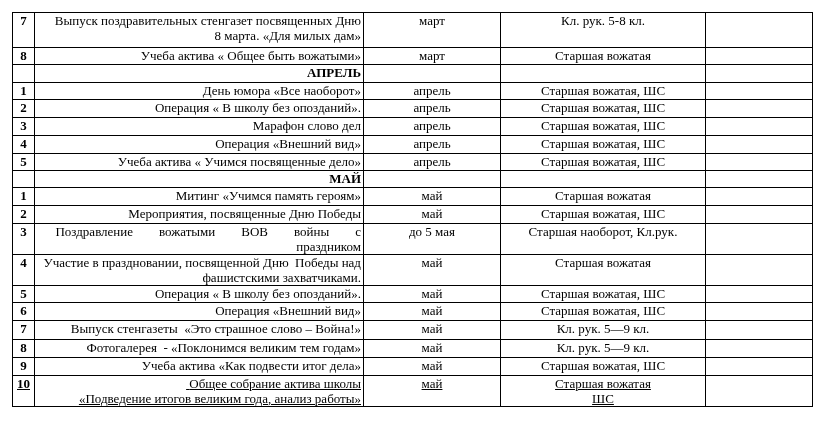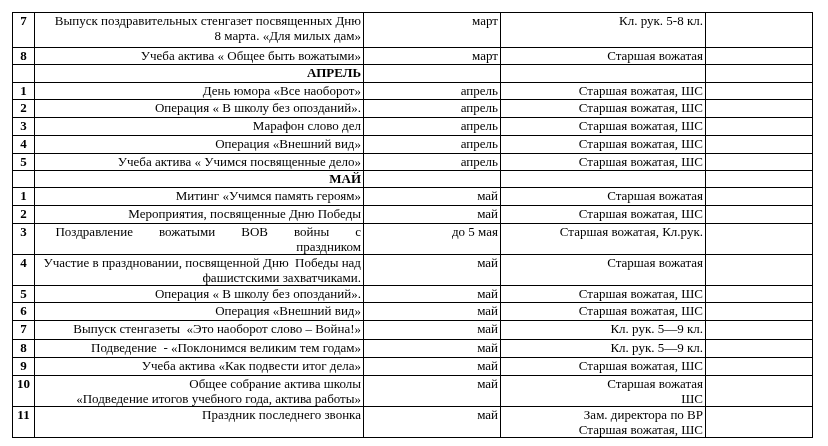--- a/index.html
+++ b/index.html
@@ -41,21 +41,21 @@
   }
   td.c-act {
     text-align: right;
     padding-left: 3px;
     padding-right: 2px;
   }
   td.c-act.section {
     font-weight: bold;
   }
   td.c-month, td.c-resp {
-    text-align: right;
+    text-align: center;
   }
 </style>
 </head>
 <body>
 
 <div class="page">
   <table class="plan">
     <colgroup>
       <col style="width:22px">
       <col style="width:329px">
@@ -140,21 +140,21 @@
           <td class="c-act">   Мероприятия, посвященные Дню Победы</td>
           <td class="c-month">май</td>
           <td class="c-resp">Старшая вожатая, ШС</td>
           <td class="c-note"></td>
         </tr>
         <tr style="height: 31px;">
           <td class="c-num">3</td>
           <td class="c-act">    Поздравление        вожатыми        ВОВ        войны        с
 праздником</td>
           <td class="c-month">до 5 мая</td>
-          <td class="c-resp">Старшая вожатая, Кл.рук.</td>
+          <td class="c-resp">Старшая наоборот, Кл.рук.</td>
           <td class="c-note"></td>
         </tr>
         <tr style="height: 29px;">
           <td class="c-num">4</td>
           <td class="c-act">Участие в праздновании, посвященной Дню  Победы над
 фашистскими захватчиками.</td>
           <td class="c-month">май</td>
           <td class="c-resp">Старшая вожатая</td>
           <td class="c-note"></td>
         </tr>
@@ -167,51 +167,43 @@
         </tr>
         <tr style="height: 18px;">
           <td class="c-num">6</td>
           <td class="c-act">Операция «Внешний вид»</td>
           <td class="c-month">май</td>
           <td class="c-resp">Старшая вожатая, ШС</td>
           <td class="c-note"></td>
         </tr>
         <tr style="height: 19px;">
           <td class="c-num">7</td>
-          <td class="c-act">   Выпуск стенгазеты  «Это наоборот слово – Война!»</td>
+          <td class="c-act">   Выпуск стенгазеты  «Это страшное слово – Война!»</td>
           <td class="c-month">май</td>
           <td class="c-resp">Кл. рук. 5—9 кл.</td>
           <td class="c-note"></td>
         </tr>
         <tr style="height: 18px;">
           <td class="c-num">8</td>
-          <td class="c-act">Подведение  - «Поклонимся великим тем годам»</td>
+          <td class="c-act">Фотогалерея  - «Поклонимся великим тем годам»</td>
           <td class="c-month">май</td>
           <td class="c-resp">Кл. рук. 5—9 кл.</td>
           <td class="c-note"></td>
         </tr>
         <tr style="height: 18px;">
           <td class="c-num">9</td>
           <td class="c-act">Учеба актива «Как подвести итог дела»</td>
           <td class="c-month">май</td>
           <td class="c-resp">Старшая вожатая, ШС</td>
           <td class="c-note"></td>
         </tr>
-        <tr style="height: 30px;">
+        <tr style="height: 30px; text-decoration: underline;">
           <td class="c-num">10</td>
           <td class="c-act"> Общее собрание актива школы
-«Подведение итогов учебного года, актива работы»</td>
+«Подведение итогов великим года, анализ работы»</td>
           <td class="c-month">май</td>
           <td class="c-resp">Старшая вожатая
 ШС</td>
-          <td class="c-note"></td>
-        </tr>
-        <tr style="height: 29px;">
-          <td class="c-num">11</td>
-          <td class="c-act">Праздник последнего звонка</td>
-          <td class="c-month">май</td>
-          <td class="c-resp">Зам. директора по ВР
-Старшая вожатая, ШС</td>
           <td class="c-note"></td>
         </tr>
       </tbody>
   </table>
 </div>
 
 </body></html>

